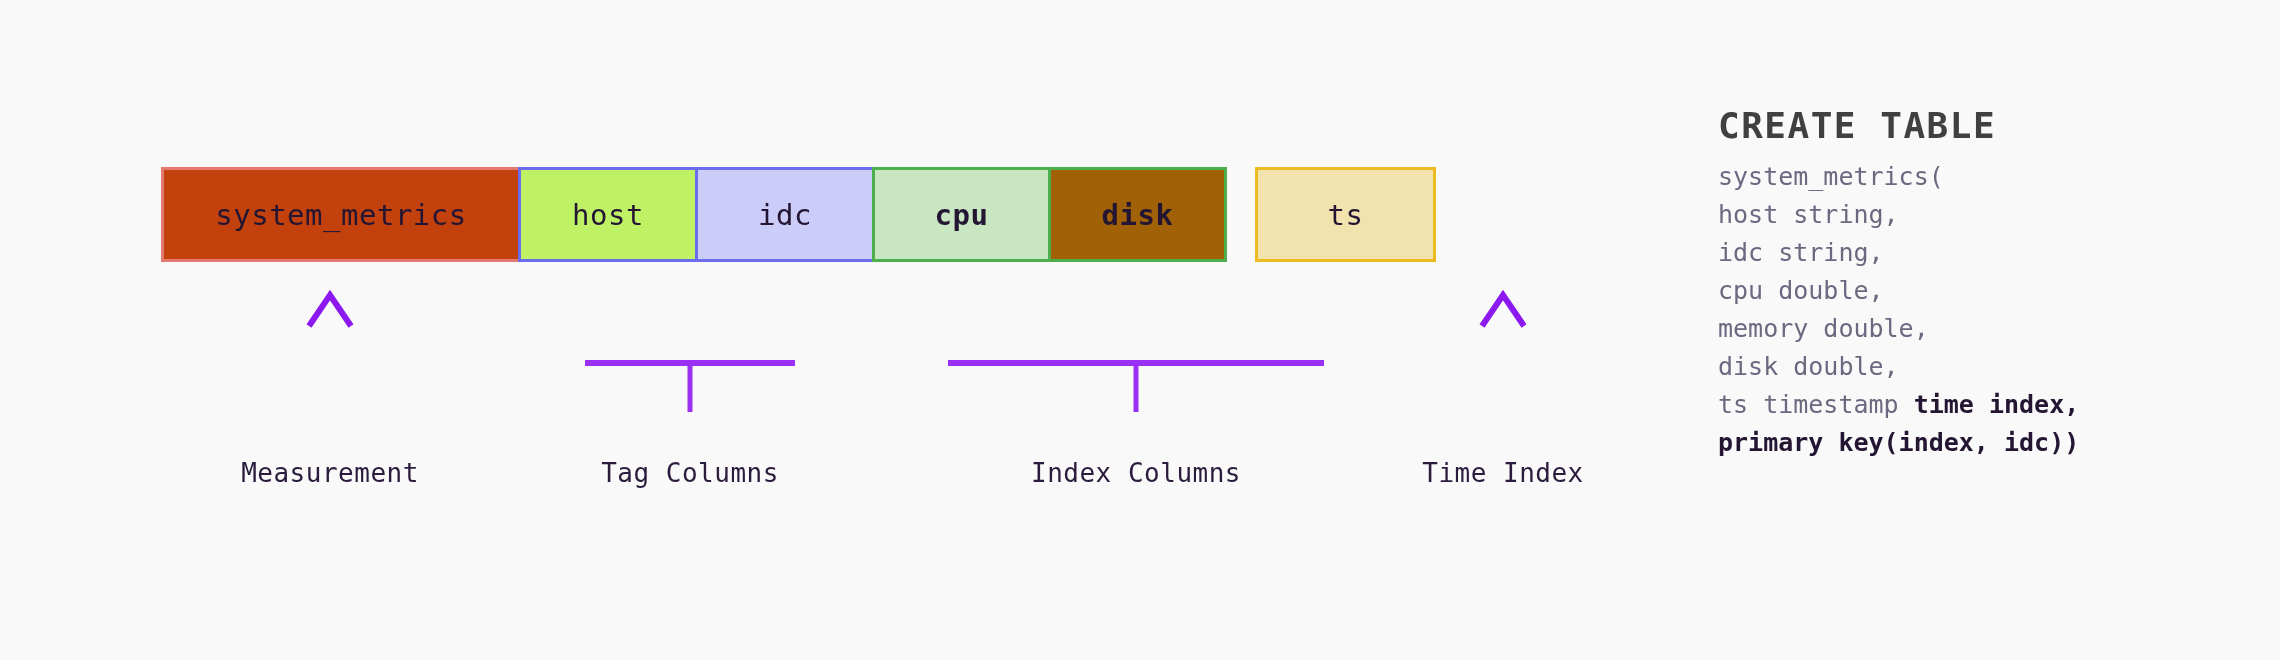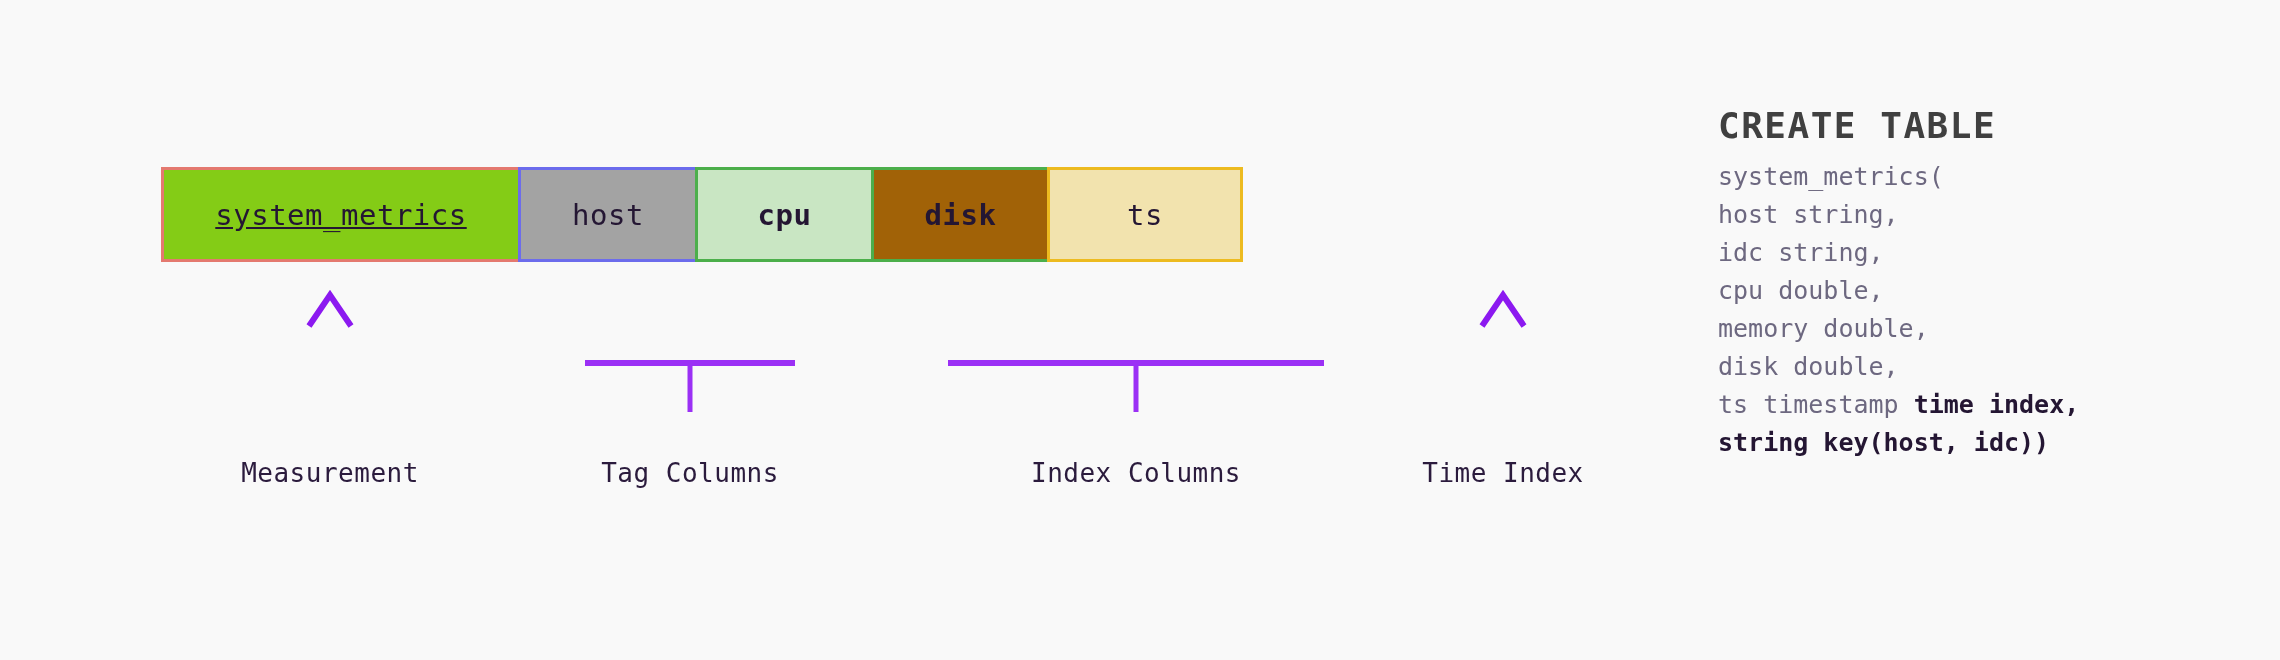--- a/index.html
+++ b/index.html
@@ -56,23 +56,24 @@
     background: #ccccf9;
     border-color: #6c6cec;
   }
   .cell.field {
     width: 179px;
     background: #c9e6c3;
     border-color: #4caf4b;
     font-weight: bold;
   }
   .cell.time {
-    width: 196px;
+    width: 181px;
     background: #f2e3ae;
     border-color: #edbb20;
+    margin-left: 31px;
   }
 
   
   #connectors {
     position: absolute;
     left: 0; top: 0;
     width: 2280px; height: 660px;
     pointer-events: none;
   }
 
@@ -115,25 +116,28 @@
     font-weight: bold;
     color: #241633;
   }
 </style>
 </head>
 <body>
 
 <div id="canvas">
 
   <div class="schema-row" id="schema-row">
-      <div class="cell measurement" style="background: #84cc16; border-color: rgb(228, 121, 111); text-decoration: underline;">
+      <div class="cell measurement" style="background: #c2410c; border-color: rgb(228, 121, 111);">
         <span>system_metrics</span>
       </div>
-      <div class="cell tag" style="background: #a3a3a3; border-color: rgb(108, 108, 236);">
+      <div class="cell tag" style="background: #bef264; border-color: rgb(108, 108, 236);">
         <span>host</span>
+      </div>
+      <div class="cell tag" style="background: rgb(204, 204, 249); border-color: rgb(108, 108, 236);">
+        <span>idc</span>
       </div>
       <div class="cell field" style="background: rgb(201, 230, 195); border-color: rgb(76, 175, 75);">
         <span>cpu</span>
       </div>
       <div class="cell field" style="background: #a16207; border-color: rgb(76, 175, 75); text-align: right;">
         <span>disk</span>
       </div>
       <div class="cell time" style="background: rgb(242, 227, 174); border-color: rgb(237, 187, 32);">
         <span>ts</span>
       </div>
@@ -177,16 +181,16 @@
 
   <div id="code-panel">
     <h1 id="code-title">CREATE TABLE</h1>
     <pre id="code-body"><span>system_metrics(</span>
 <span>host string,</span>
 <span>idc string,</span>
 <span>cpu double,</span>
 <span>memory double,</span>
 <span>disk double,</span>
 <span>ts timestamp </span><span class="kw">time index,</span>
-<span class="kw">string key(host, idc))</span></pre>
+<span class="kw">primary key(index, idc))</span></pre>
   </div>
 
 </div>
 
 </body></html>

